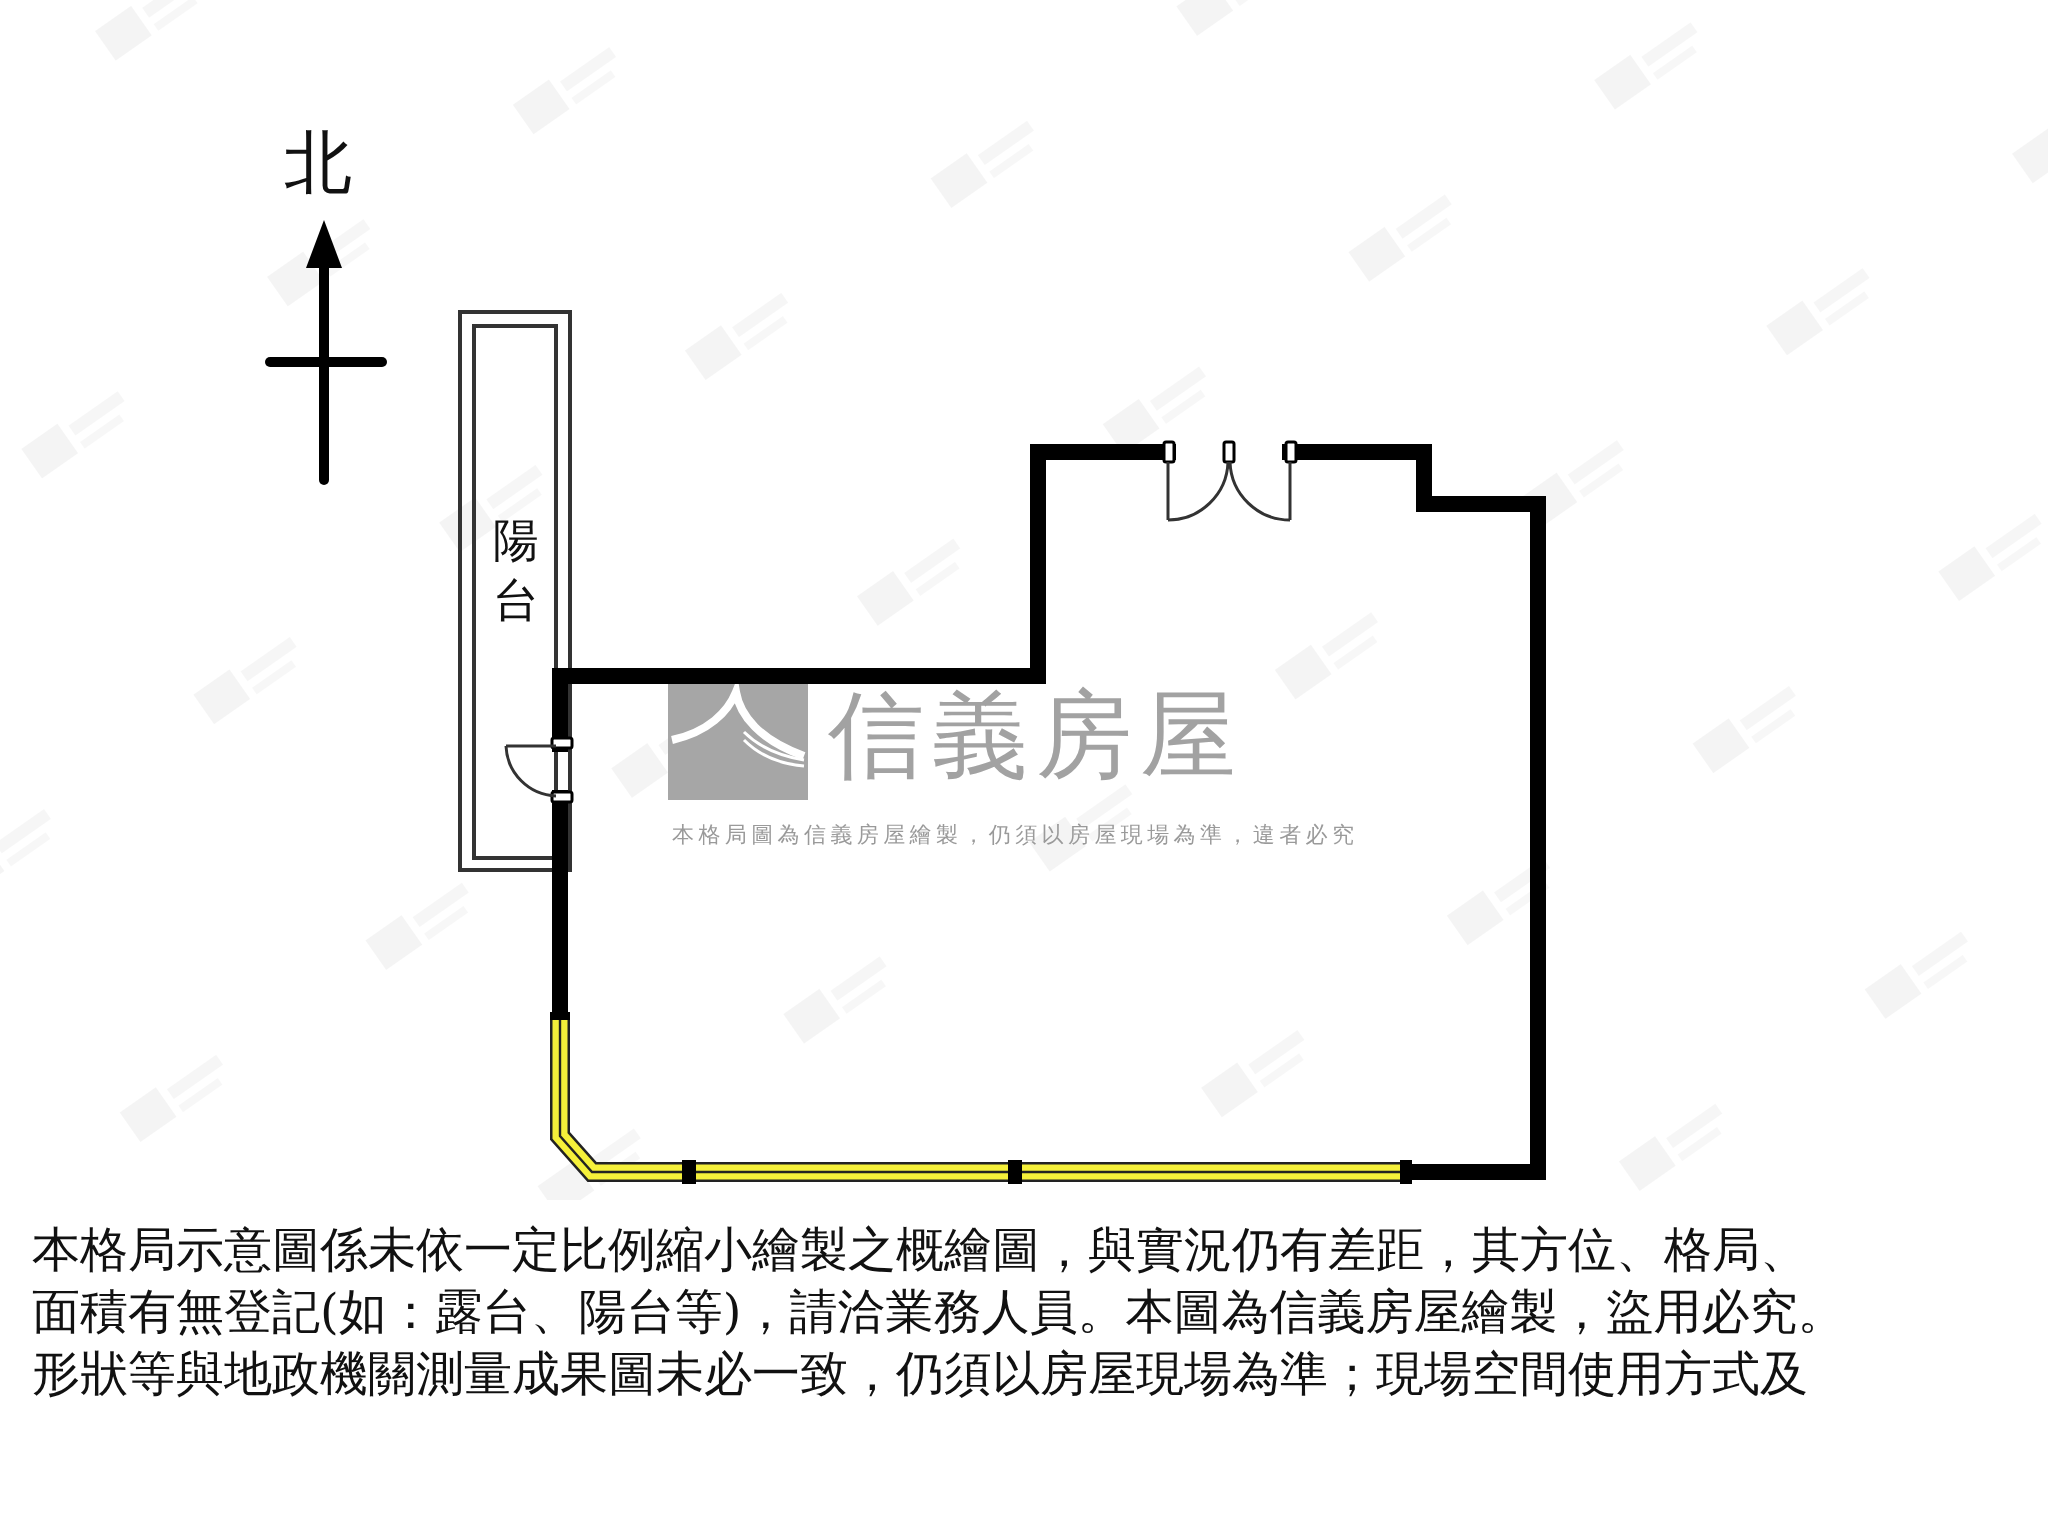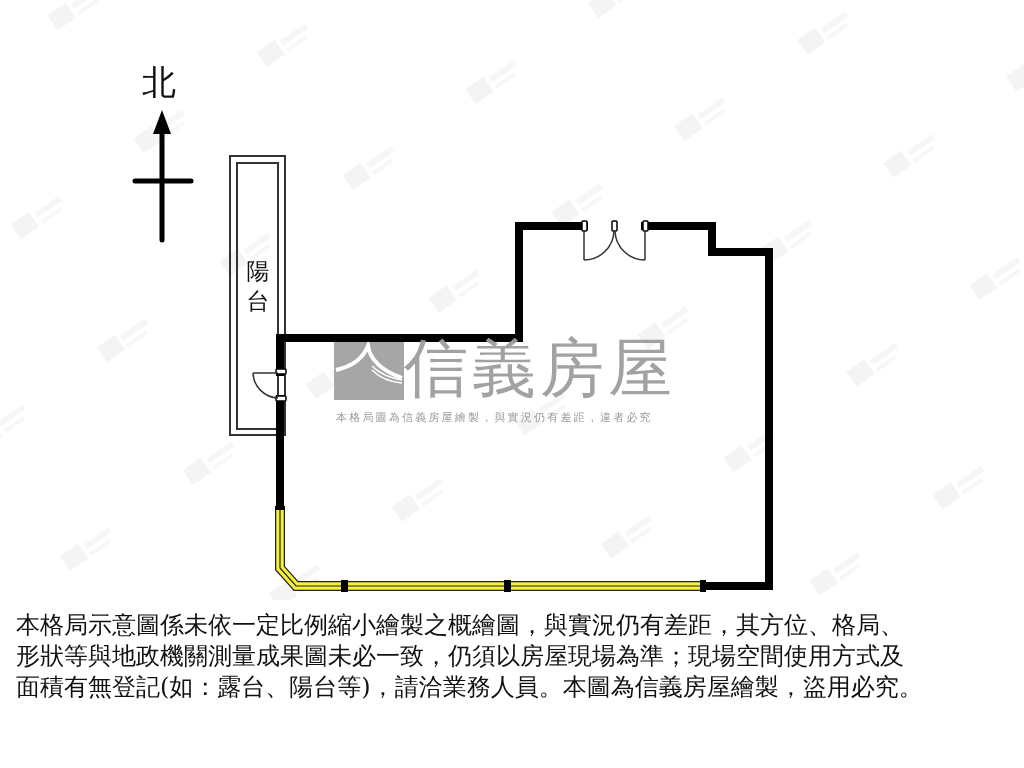--- a/index.html
+++ b/index.html
@@ -49,23 +49,23 @@
     }
     .brand-logo {
       position: absolute;
       left: 334px;
       top: 342px;
       width: 70px;
       height: 58px;
     }
     .brand-name {
       position: absolute;
-      left: 404px;
+      left: 414px;
       top: 330px;
-      font-size: 64px;
+      font-size: 48px;
       line-height: 76px;
       color: #9e9e9e;
       letter-spacing: 4px;
       font-family: "DejaVu Sans", "Liberation Sans", sans-serif;
       opacity: 0.95;
     }
     .brand-notice {
       position: absolute;
       left: 336px;
       top: 410px;
@@ -167,21 +167,21 @@
     <div>台</div>
   </div>
 
   <svg class="brand-logo" width="70" height="58" viewBox="0 0 70 58">
     <rect x="0" y="0" width="70" height="58" fill="#a6a6a6"></rect>
     <path d="M2,28 C20,24 30,14 34,4 C36,16 46,28 68,36" fill="none" stroke="#fff" stroke-width="4"></path>
     <path d="M38,24 C46,32 56,36 68,38" fill="none" stroke="#fff" stroke-width="1.5"></path>
     <path d="M38,28 C46,36 56,40 68,41" fill="none" stroke="#fff" stroke-width="1.5"></path>
   </svg>
   <div class="brand-name">信義房屋</div>
-  <div class="brand-notice">本格局圖為信義房屋繪製，與實況仍有差距，違者必究</div>
+  <div class="brand-notice">本格局圖為信義房屋繪製，仍須以房屋現場為準，違者必究</div>
 
   <div class="disclaimer">
     <div>本格局示意圖係未依一定比例縮小繪製之概繪圖，與實況仍有差距，其方位、格局、</div>
+    <div>面積有無登記(如：露台、陽台等)，請洽業務人員。本圖為信義房屋繪製，盜用必究。</div>
     <div>形狀等與地政機關測量成果圖未必一致，仍須以房屋現場為準；現場空間使用方式及</div>
-    <div>面積有無登記(如：露台、陽台等)，請洽業務人員。本圖為信義房屋繪製，盜用必究。</div>
   </div>
 
 </div>
 
 </body></html>

